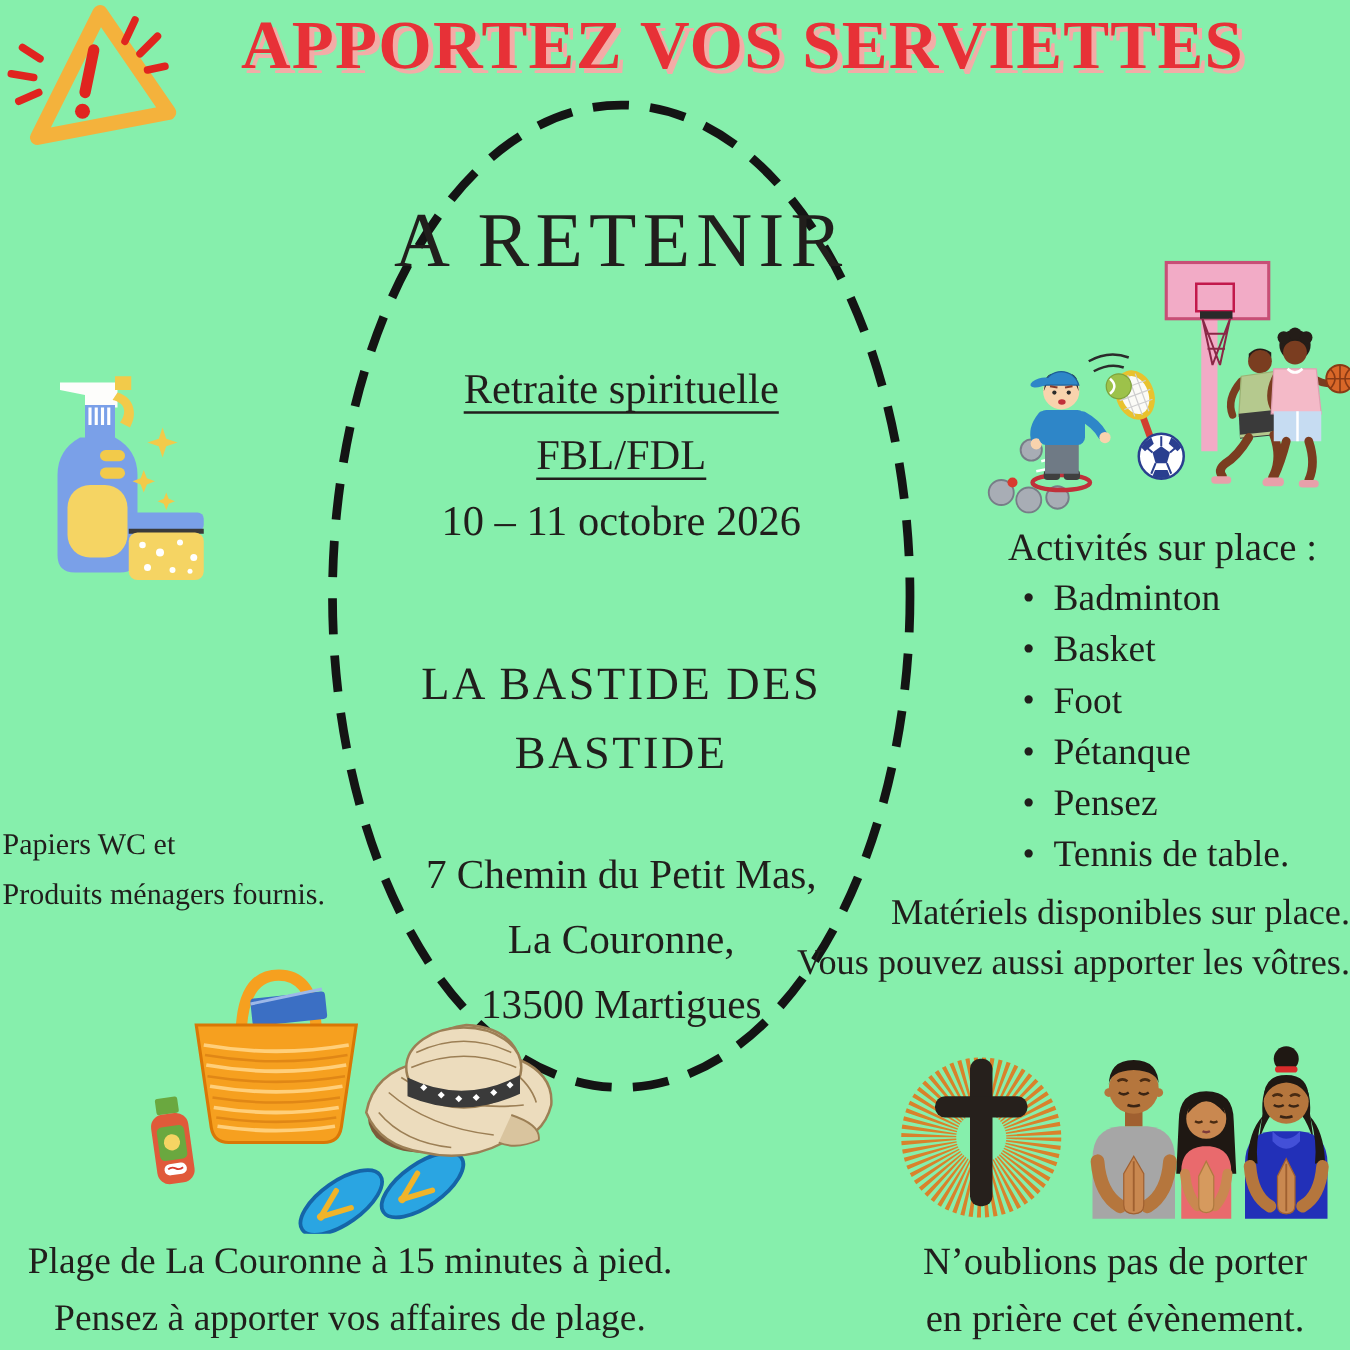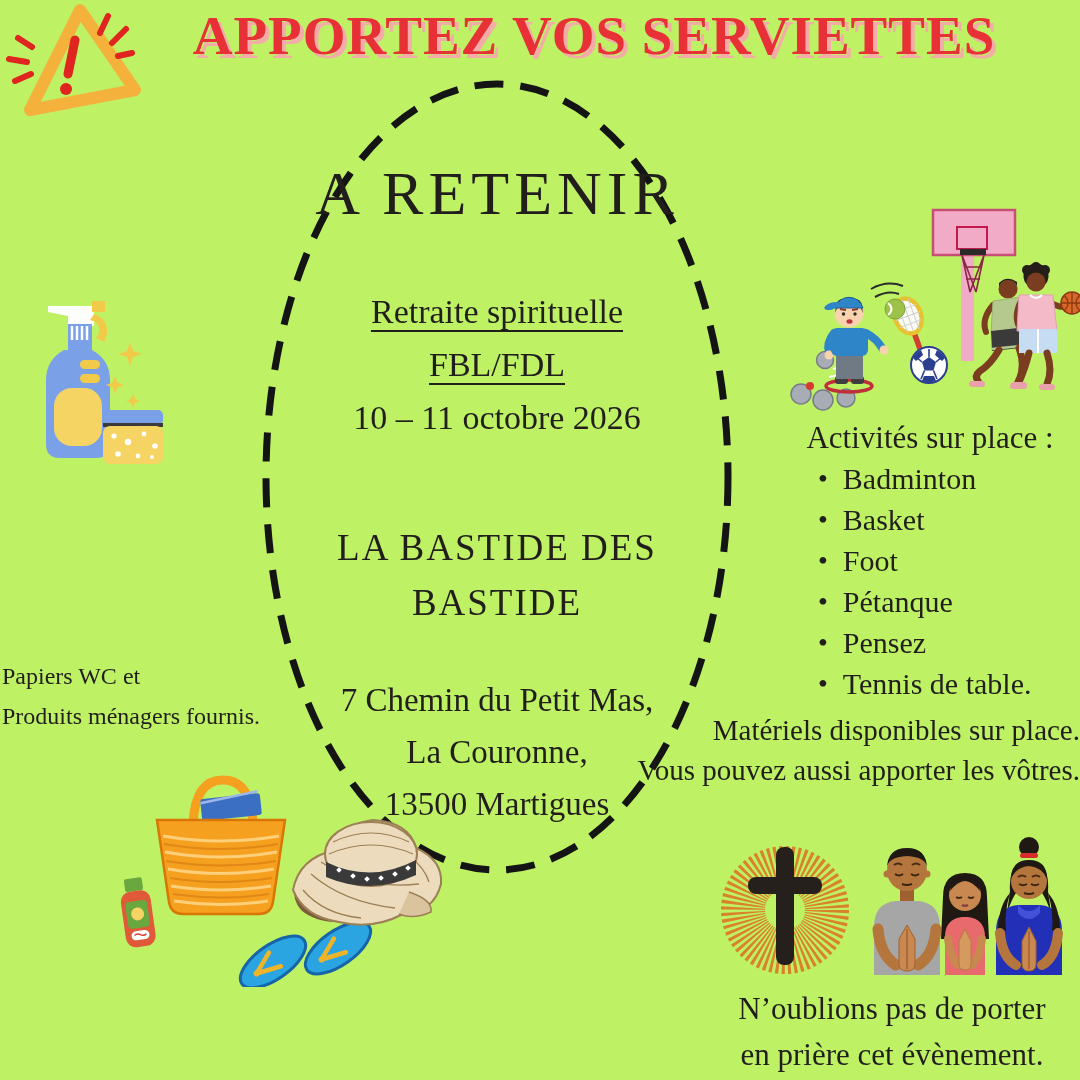--- a/index.html
+++ b/index.html
@@ -1,18 +1,18 @@
 <!DOCTYPE html>
 <html><head>
 <meta charset="utf-8">
 <style>
   html,body { margin:0; padding:0; background:#ddd; }
   .poster {
     position:relative; width:1080px; height:1080px; margin:0 auto;
-    background:#bef264; overflow:hidden;
+    background:#86efac; overflow:hidden;
     font-family:"Liberation Serif", serif; color:#211e1c;
   }
   .abs { position:absolute; }
   .line { white-space:nowrap; }
   .title {
     left:138px; top:4px; width:912px; text-align:center;
     font-size:55px; font-weight:700; letter-spacing:1px;
     color:#e73137; text-shadow:4px 4px 0 #f3aca7;
   }
   .oval-content { left:277px; top:158px; width:440px; text-align:center; }
@@ -309,20 +309,24 @@
         <rect x="238" y="102" width="4" height="4" transform="rotate(45 240 104)"></rect>
         <rect x="252" y="105" width="4" height="4" transform="rotate(45 254 107)"></rect>
         <rect x="266" y="104" width="4" height="4" transform="rotate(45 268 106)"></rect>
         <rect x="280" y="100" width="4" height="4" transform="rotate(45 282 102)"></rect>
         <rect x="293" y="94" width="4" height="4" transform="rotate(45 295 96)"></rect>
       </g>
       <path d="M296,120 Q320,128 318,140 Q300,148 286,142" fill="#d9c49e" stroke="#9c7f55" stroke-width="1.5"></path>
     </g>
   </svg>
 
+  <div class="abs beach-text">
+    <div class="line">Plage de La Couronne à 15 minutes à pied.</div>
+    <div class="line">Pensez à apporter vos affaires de plage.</div>
+  </div>
 
   <svg class="abs" style="left:712px; top:833px;" width="368" height="148" viewBox="0 0 368 148">
     <g>
       <circle cx="73" cy="77" r="42" fill="none" stroke="#d9822b" stroke-width="44" stroke-dasharray="2.2 2.2"></circle>
       <rect x="64" y="14" width="18" height="118" rx="8" fill="#26201c"></rect>
       <rect x="36" y="44" width="74" height="17" rx="8" fill="#26201c"></rect>
     </g>
     <g>
 
       <path d="M162,142 L162,94 Q162,70 184,68 L206,68 Q228,70 228,94 L228,142 Z" fill="#a6a6a6"></path>

